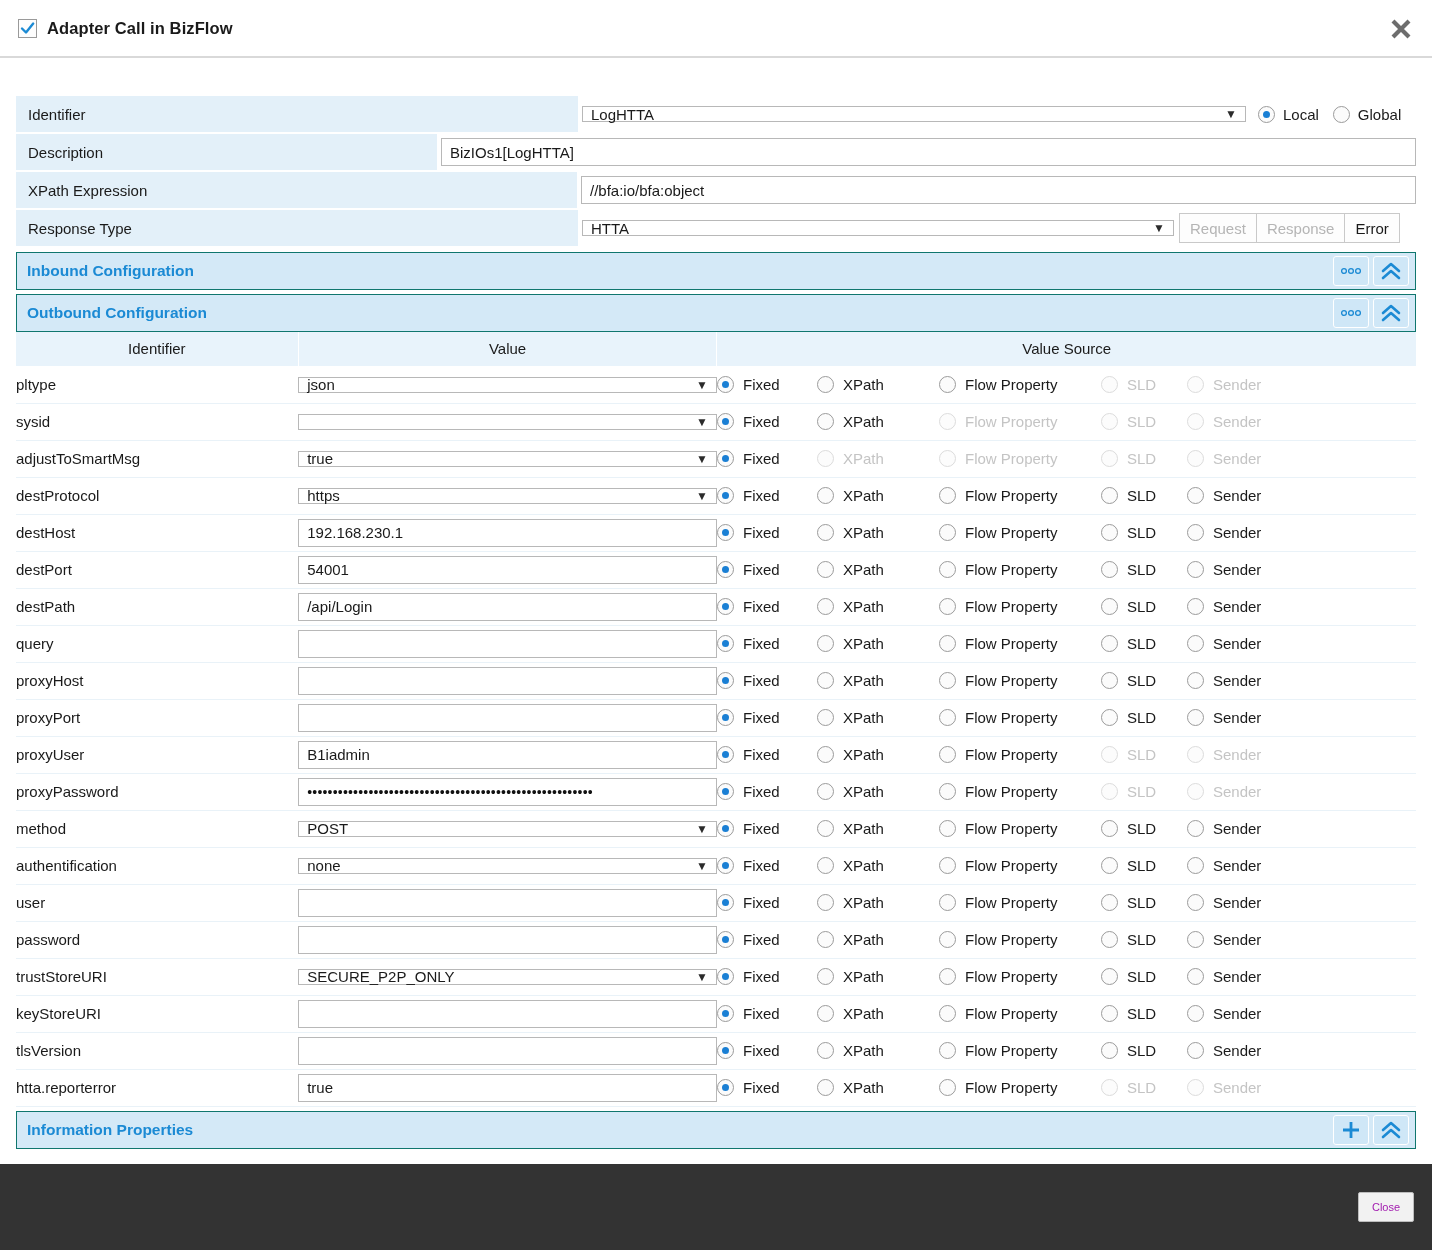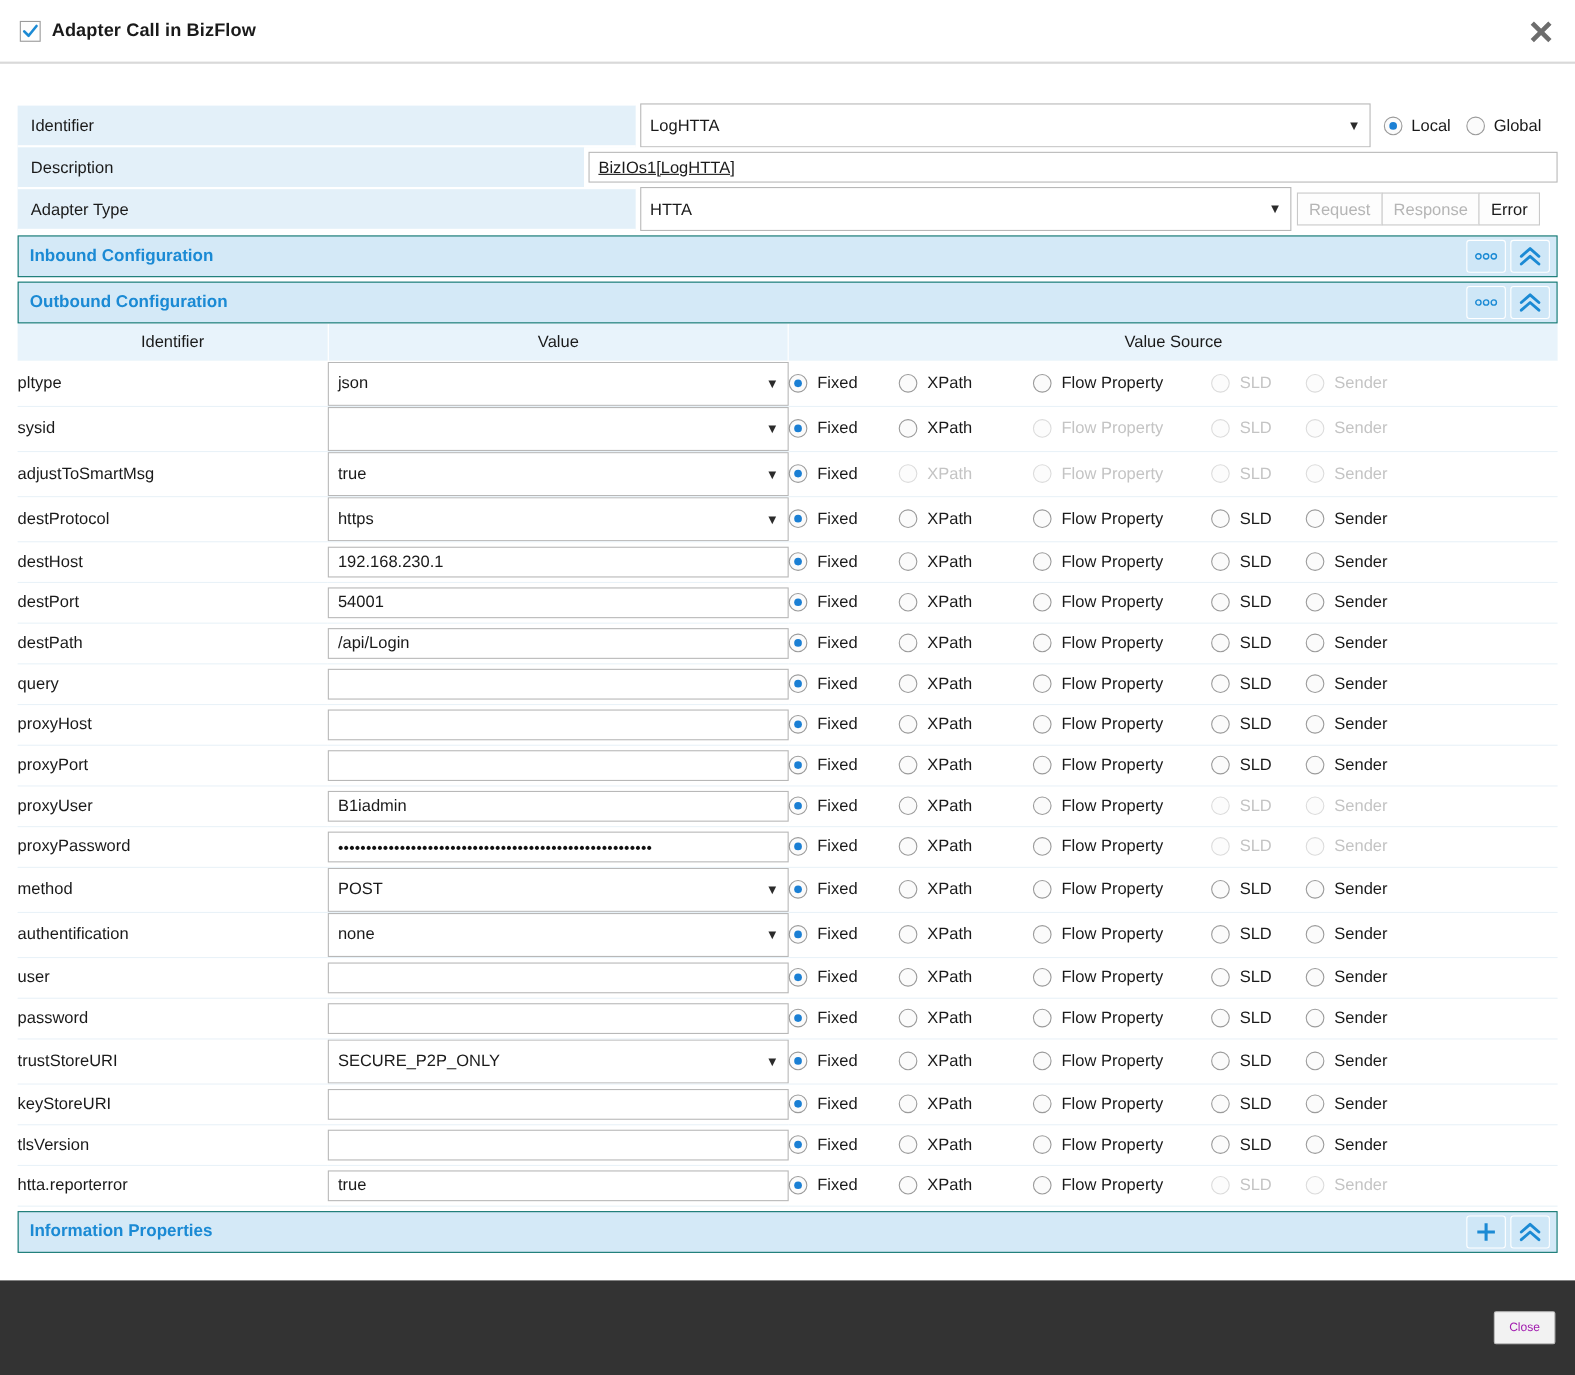--- a/index.html
+++ b/index.html
@@ -82,21 +82,21 @@
   .txtbox {
     height: 28px;
     border: 1px solid #b8b8b8;
     background: #ffffff;
     font-size: 15px; color: #1a1a1a;
     display: flex; align-items: center;
     padding: 0 8px;
     width: 100%;
   }
   .selbox {
-    height: 40px;
+    height: 16px;
     border: 1px solid #b8b8b8;
     background: #ffffff;
     font-size: 15px; color: #1a1a1a;
     display: flex; align-items: center; justify-content: space-between;
     padding: 0 8px;
   }
   .caret { color: #2b2b2b; font-size: 12px; line-height: 1; }
 
   .radio-pair { display: flex; align-items: center; gap: 0; margin-left: 12px; white-space: nowrap;}
   .radio {
@@ -240,29 +240,37 @@
           <span class="radio-lbl">Local</span>
           <span class="radio"></span>
           <span class="radio-lbl">Global</span>
         </div>
       </div>
     </div>
 
     <div class="hdr-row">
       <div class="hdr-label">Description</div>
       <div class="hdr-field">
-        <div class="txtbox" style="width:881px;text-decoration:underline;">
+        <div class="txtbox" style="width:975px;">
           <span>BizIOs1[LogHTTA]</span>
         </div>
       </div>
     </div>
 
-
     <div class="hdr-row">
-      <div class="hdr-label">Adapter Type</div>
+      <div class="hdr-label">XPath Expression</div>
+      <div class="hdr-field">
+        <div class="txtbox" style="width:835px;">
+          <span>//bfa:io/bfa:object</span>
+        </div>
+      </div>
+    </div>
+
+    <div class="hdr-row">
+      <div class="hdr-label">Response Type</div>
       <div class="hdr-field">
         <div class="selbox" style="width:592px;">
           <span>HTTA</span>
           <span class="caret">▼</span>
         </div>
         <div class="rrbtns">
           <div class="rrbtn dis">Request</div>
           <div class="rrbtn dis">Response</div>
           <div class="rrbtn">Error</div>
         </div>

